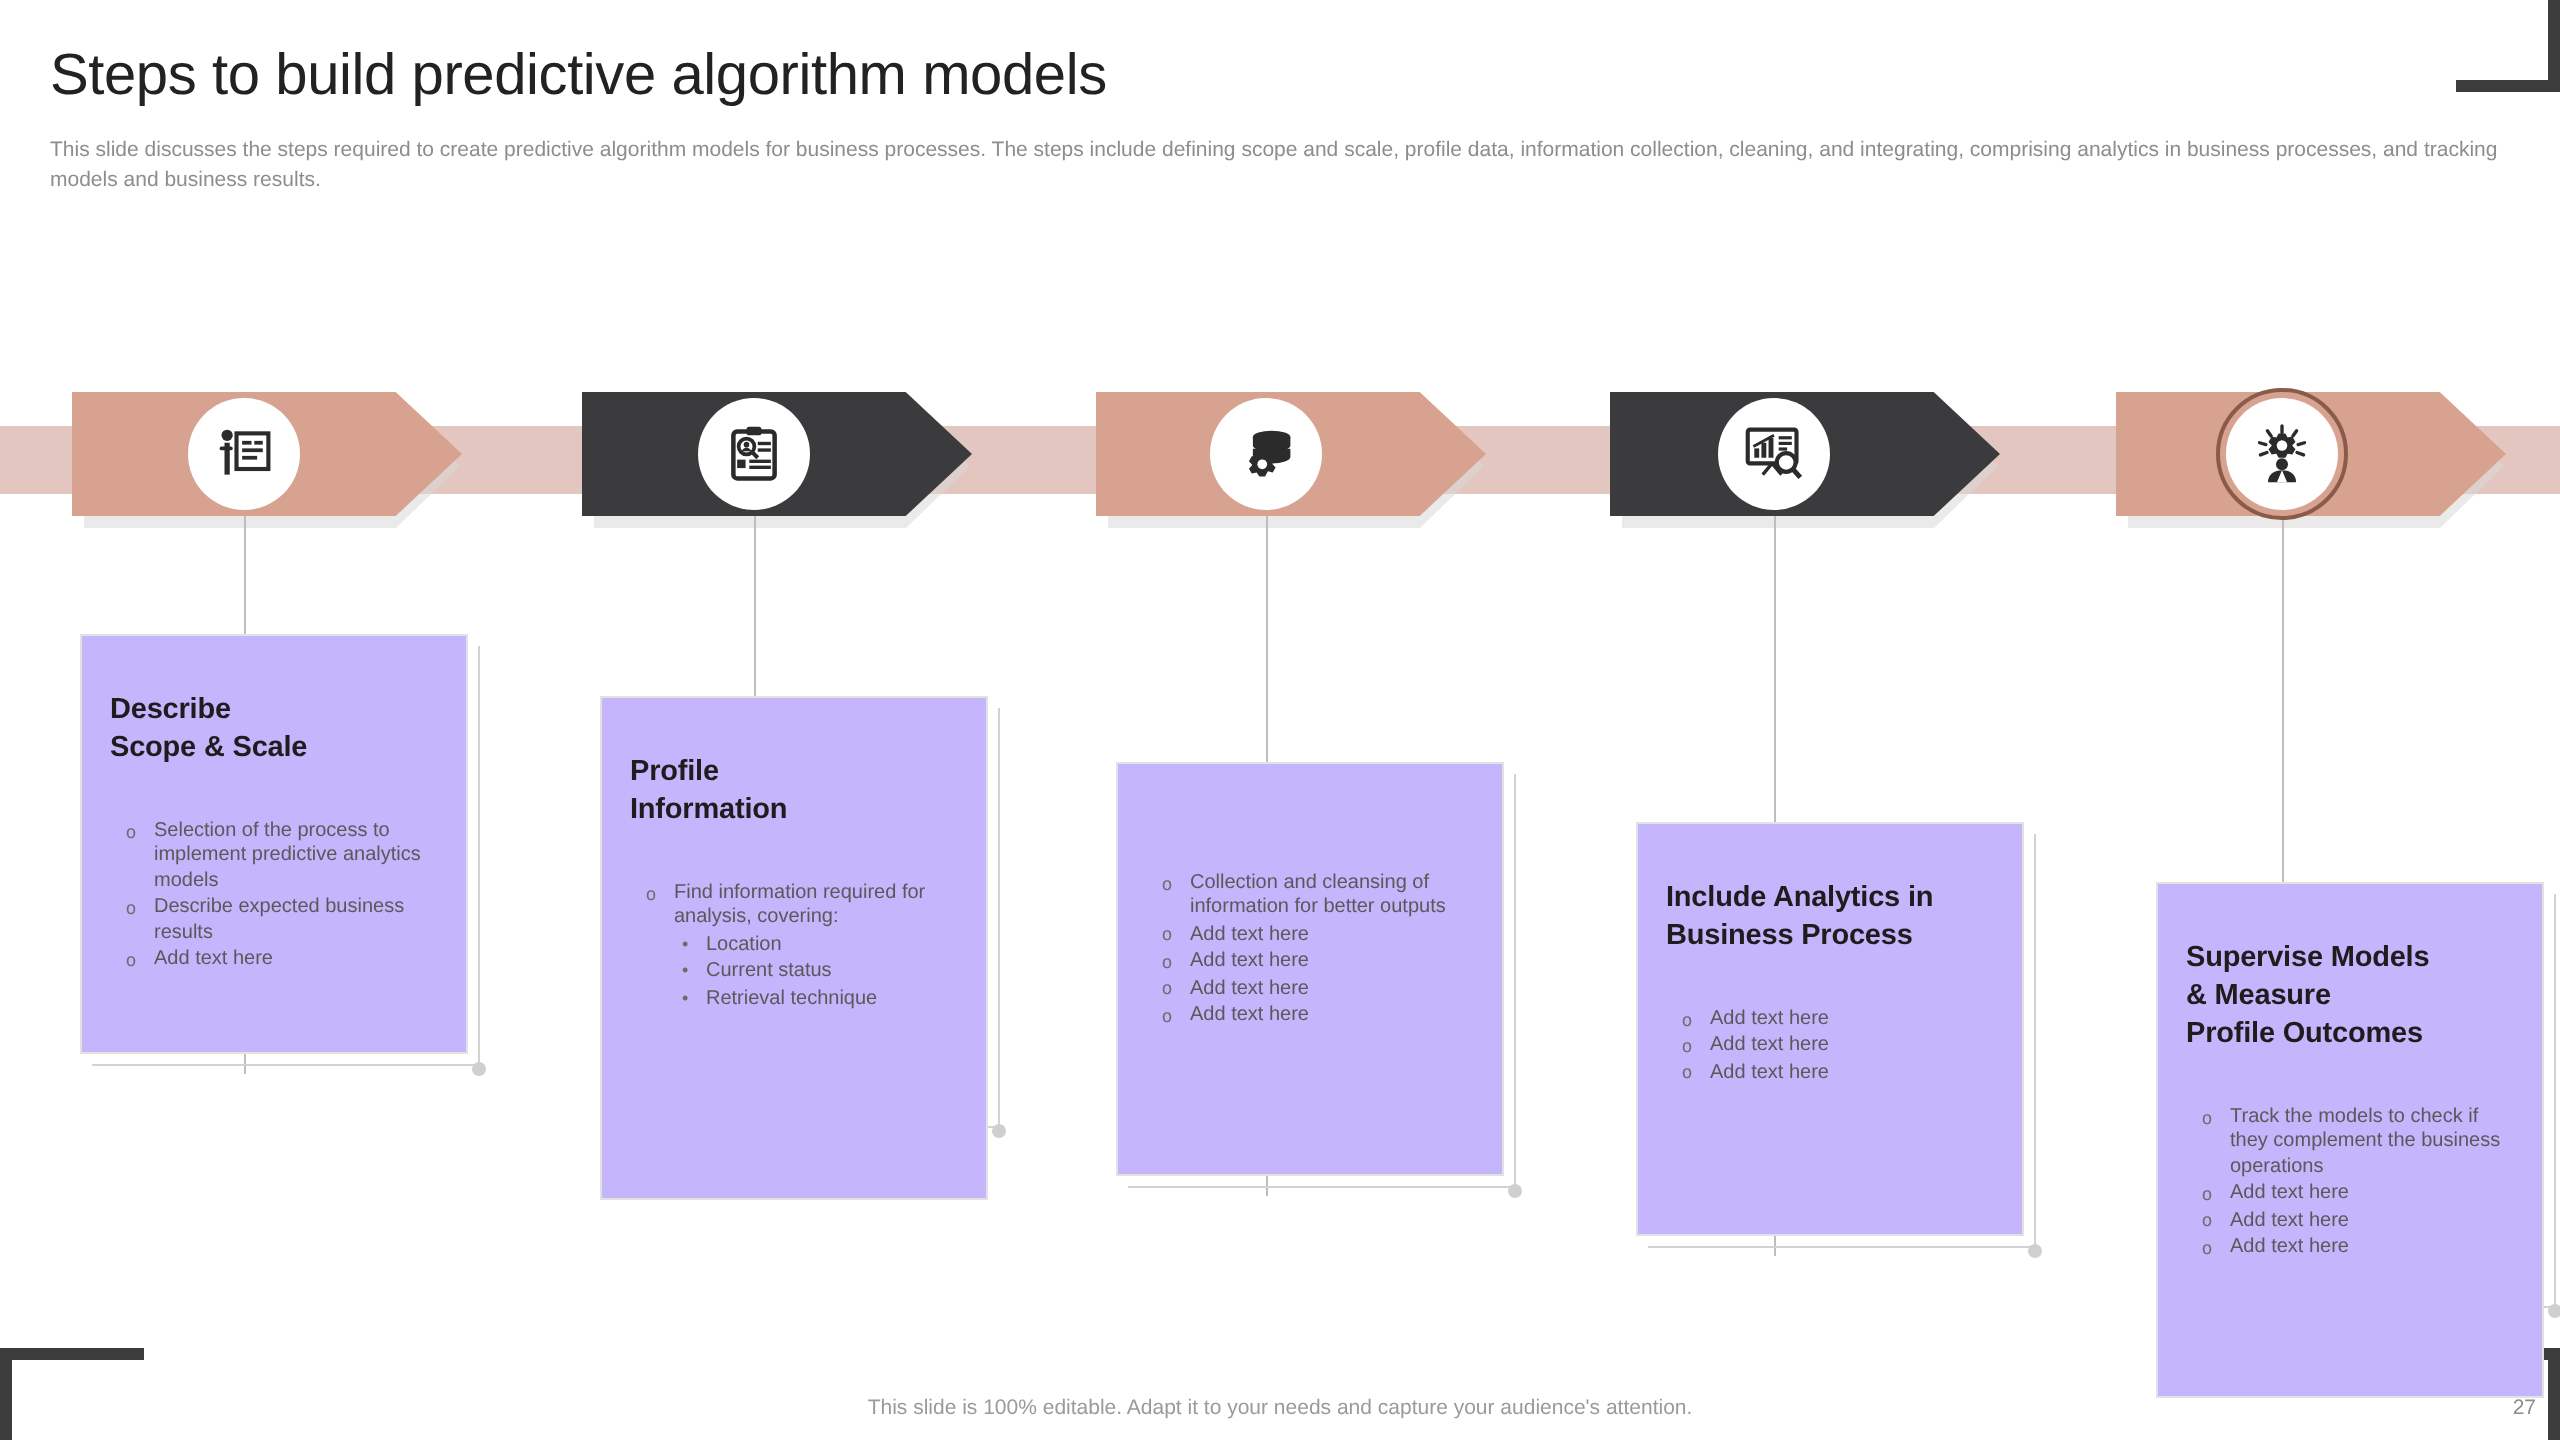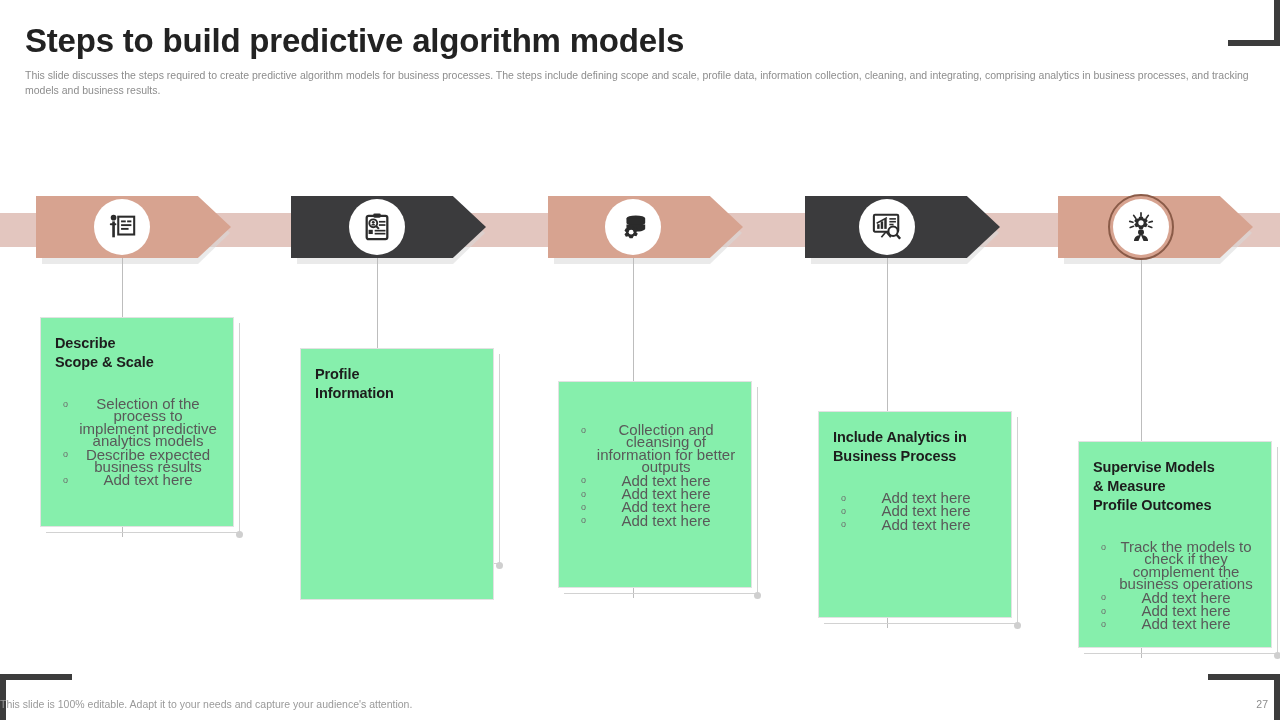--- a/index.html
+++ b/index.html
@@ -16,21 +16,21 @@
   .corner-tr { top: 0; right: 0; width: 52px; height: 46px;
     border-right: 6px solid #3c3c3c; border-bottom: 6px solid #3c3c3c; }
   .corner-bl { bottom: 0; left: 0; width: 72px; height: 46px;
     border-left: 6px solid #3c3c3c; border-top: 6px solid #3c3c3c; }
   .corner-br { bottom: 0; right: 0; width: 72px; height: 46px;
     border-right: 6px solid #3c3c3c; border-top: 6px solid #3c3c3c; }
 
   
   #title {
     position: absolute; left: 25px; top: 22px;
-    font-size: 33px; font-weight: bold; color: #222; letter-spacing: -0.2px;
+    font-size: 29px; font-weight: normal; color: #222; letter-spacing: -0.2px;
     white-space: nowrap;
   }
   #subtitle {
     position: absolute; left: 25px; top: 68px; width: 1228px;
     font-size: 10.5px; line-height: 15px; color: #8d8d8d;
   }
 
   
   #band {
     position: absolute; left: 0; top: 213px; width: 1280px; height: 34px;
@@ -58,54 +58,53 @@
   }
   .icon-circle.ringed { outline: 2px solid #8a5b48; outline-offset: 3px; }
   .icon-circle svg { display: block; }
 
   
   .connector { position: absolute; width: 1px; background: #bdbdbd; }
 
   
   .card {
     position: absolute; width: 194px;
-    background: #86efac; border: 1px solid #e2e2e2;
-    padding: 16px 14px 14px 14px;
+    background: #c4b5fd; border: 1px solid #e2e2e2;
+    padding: 28px 14px 14px 14px;
   }
   .card-shadow {
     position: absolute; width: 194px; background: transparent;
     border-right: 1px solid #d2d2d2; border-bottom: 1px solid #d2d2d2;
   }
   .card h3 {
     font-size: 14.5px; font-weight: bold; color: #1d1d1d;
     line-height: 19px; letter-spacing: -0.1px;
   }
   .card ul { list-style: none; margin-top: 26px; }
   .card ul li {
     position: relative; padding-left: 22px;
-    font-size: 15px; line-height: 12.4px; color: #595959;
+    font-size: 10px; line-height: 12.4px; color: #595959;
     margin-bottom: 1px;
-    text-align: center;
   }
   .card ul li::before {
     content: "o"; position: absolute; left: 8px; top: -0.5px;
     font-size: 9px; color: #6b6b6b;
   }
   .card ul li.sub { padding-left: 38px; }
   .card ul li.sub::before { content: "\2022"; left: 26px; top: -1px; font-size: 9px; }
 
   .dot {
     position: absolute; width: 7px; height: 7px; border-radius: 50%;
     background: #cfcfcf;
   }
 
   
   #footer-note {
     position: absolute; left: 0; right: 0; top: 698px;
-    text-align: left; font-size: 10.5px; color: #9a9a9a;
+    text-align: center; font-size: 10.5px; color: #9a9a9a;
   }
   #page-num {
     position: absolute; right: 12px; top: 698px;
     font-size: 10.5px; color: #8c8c8c;
   }
 </style>
 </head>
 <body>
 
 <div id="slide">
@@ -163,20 +162,26 @@
       <rect x="18" y="9.5" width="7" height="1.8"></rect>
           <rect x="18" y="13" width="7" height="1.8"></rect>
       <rect x="7" y="19" width="4.5" height="4.5"></rect>
       <rect x="13.5" y="19" width="11.5" height="1.8"></rect>
           <rect x="13.5" y="22.2" width="11.5" height="1.8"></rect>
     </svg>
       </div>
       <div class="card-shadow" style="left: 306px; top: 354px; height: 210px;"></div>
       <div class="card" style="left: 300px; top: 348px; height: 252px;">
         <h3><span>Profile</span><br><span>Information</span></h3>
+        <ul>
+          <li>Find information required for analysis, covering:</li>
+          <li class="sub">Location</li>
+          <li class="sub">Current status</li>
+          <li class="sub">Retrieval technique</li>
+        </ul>
       </div>
       <div class="dot" style="left: 496px; top: 562px;"></div>
       <div class="chev-wrap" style="left: 548px;">
         <div class="chev-shadow"></div>
         <div class="chev rose"></div>
       </div>
       <div class="connector" style="left: 633px; top: 258px; height: 340px;"></div>
       <div class="icon-circle" style="left: 605px;">
         <svg width="30" height="30" viewBox="0 0 32 32" fill="#2b2b2b">
       <ellipse cx="19" cy="7" rx="10" ry="3.4"></ellipse>
@@ -247,21 +252,21 @@
         <line x1="27.5" y1="16.5" x2="24" y2="15.2"></line>
       </g>
       <path d="M13 7.2 14.2 5h3.6L19 7.2l2.5-.5 1.7 2.9-1.8 1.9 1.8 1.9-1.7 2.9-2.5-.5L17.8 18h-3.6L13 15.8l-2.5.5L8.8 13.4l1.8-1.9-1.8-1.9L10.5 6.7z"></path>
       <circle cx="16" cy="11.5" r="2.8" fill="#fff"></circle>
       <circle cx="16" cy="21.5" r="3.2"></circle>
       <path d="M8.5 31c0-4.2 3.4-6.4 7.5-6.4S23.5 26.8 23.5 31z"></path>
       <path d="M16 24.6 13.3 31h5.4z" fill="#fff"></path>
     </svg>
       </div>
       <div class="card-shadow" style="left: 1084px; top: 447px; height: 207px;"></div>
-      <div class="card" style="left: 1078px; top: 441px; height: 207px;">
+      <div class="card" style="left: 1078px; top: 441px; height: 258px;">
         <h3><span>Supervise Models</span><br><span>&amp; Measure</span><br><span>Profile Outcomes</span></h3>
         <ul>
           <li>Track the models to check if they complement the business operations</li>
           <li>Add text here</li>
           <li>Add text here</li>
           <li>Add text here</li>
         </ul>
       </div>
       <div class="dot" style="left: 1274px; top: 652px;"></div>
     </div>

